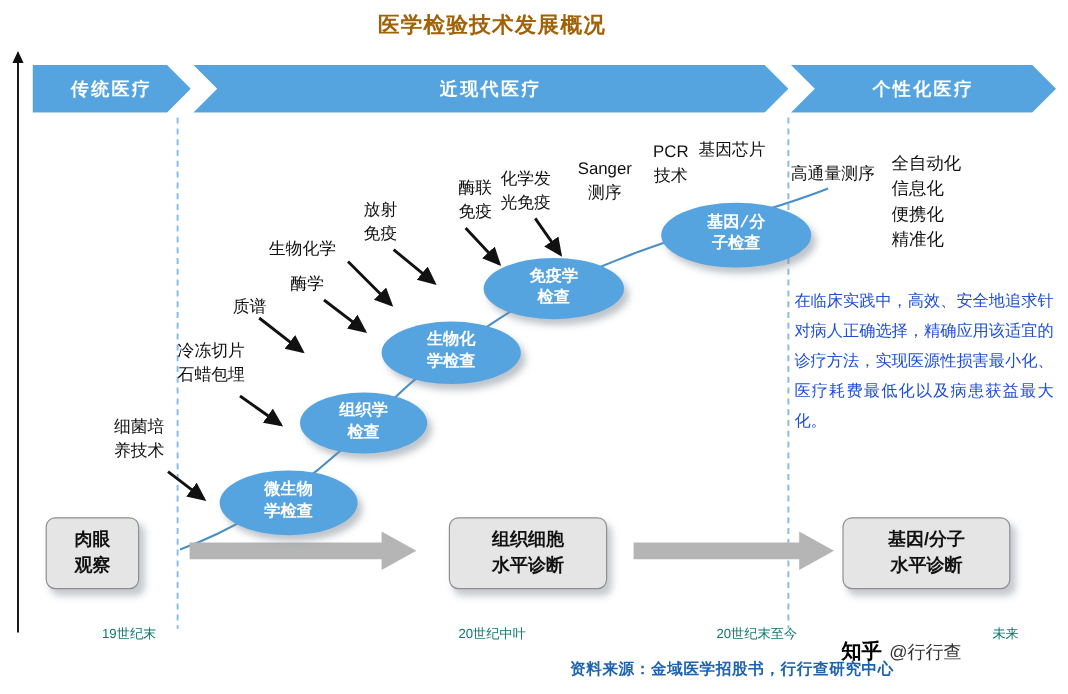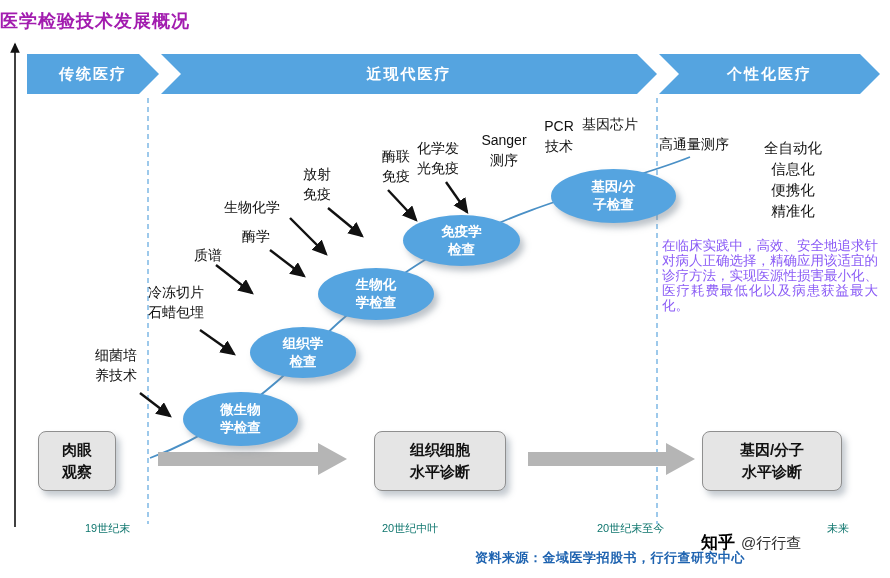--- a/index.html
+++ b/index.html
@@ -1,43 +1,43 @@
 <!DOCTYPE html>
 <html><head>
 <meta charset="utf-8">
 <style>
   * { margin:0; padding:0; box-sizing:border-box; }
   html,body { background:#ffffff; }
   body { font-family:"Liberation Sans","DejaVu Sans",sans-serif; color:#111; }
   .canvas { position:relative; width:890px; height:578px; background:#fff; overflow:hidden; }
 
-  .title { position:absolute; top:9px; left:0; width:820px; text-align:left;
-           font-size:18px; font-weight:bold; letter-spacing:1px; color:#a21caf; }
+  .title { position:absolute; top:9px; left:0; width:820px; text-align:center;
+           font-size:18px; font-weight:bold; letter-spacing:1px; color:#a16207; }
 
   .layer { position:absolute; left:0; top:0; width:890px; height:578px; }
 
   .banner { position:absolute; top:54px; height:40px; background:#55a4e0; color:#fff;
             font-size:15px; font-weight:bold; letter-spacing:2px;
             display:flex; align-items:center; justify-content:center; }
   .banner.point-right { clip-path:polygon(0 0, calc(100% - 20px) 0, 100% 50%, calc(100% - 20px) 100%, 0 100%); }
   .banner.notch-left  { clip-path:polygon(0 0, calc(100% - 20px) 0, 100% 50%, calc(100% - 20px) 100%, 0 100%, 20px 50%); }
 
   .stage { position:absolute; background:#55a4e0; border-radius:50%; color:#fff;
            font-size:13.5px; font-weight:bold; line-height:18px; text-align:center;
            display:flex; align-items:center; justify-content:center; white-space:pre-line;
-           box-shadow:4px 5px 6px rgba(125,138,150,.5); }
+           box-shadow:4px 5px 6px rgba(125,138,150,.5);font-family:Liberation Mono, monospace; }
 
   .tech { position:absolute; font-size:14px; line-height:20px; color:#111;
           text-align:center; white-space:pre-line; }
 
-  .traits { position:absolute; left:743px; top:127px; width:100px; text-align:center;
-            font-size:14.5px; line-height:21px; white-space:pre-line; color:#111;margin-top:11px; }
+  .traits { position:absolute; left:743px; top:127px; width:100px; text-align:left;
+            font-size:14.5px; line-height:21px; white-space:pre-line; color:#111; }
 
   .note { position:absolute; left:662px; top:238px; width:216px; font-size:13.5px;
-          line-height:15px; text-align:justify; color:#8b5cf6; }
+          line-height:25px; text-align:justify; color:#1d4ed8; }
 
   .milestone { position:absolute; background:#e5e5e5; border:1px solid #8f8f8f; border-radius:8px;
                box-shadow:4px 5px 6px rgba(125,138,150,.45);
                display:flex; align-items:center; justify-content:center; text-align:center;
                font-size:15px; font-weight:bold; line-height:22px; white-space:pre-line; color:#111; }
 
   .timeline-label { position:absolute; top:521px; font-size:11px; color:#0f766e; text-align:left; }
 
   .source { position:absolute; top:549px; left:395px; width:350px; text-align:right;
             font-size:13px; font-weight:bold; color:#1e63b0; letter-spacing:.5px; }

